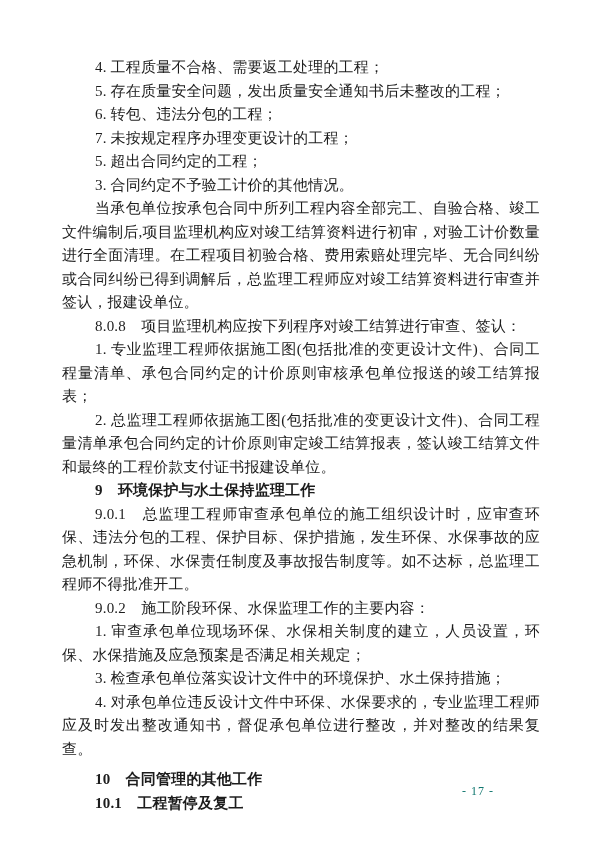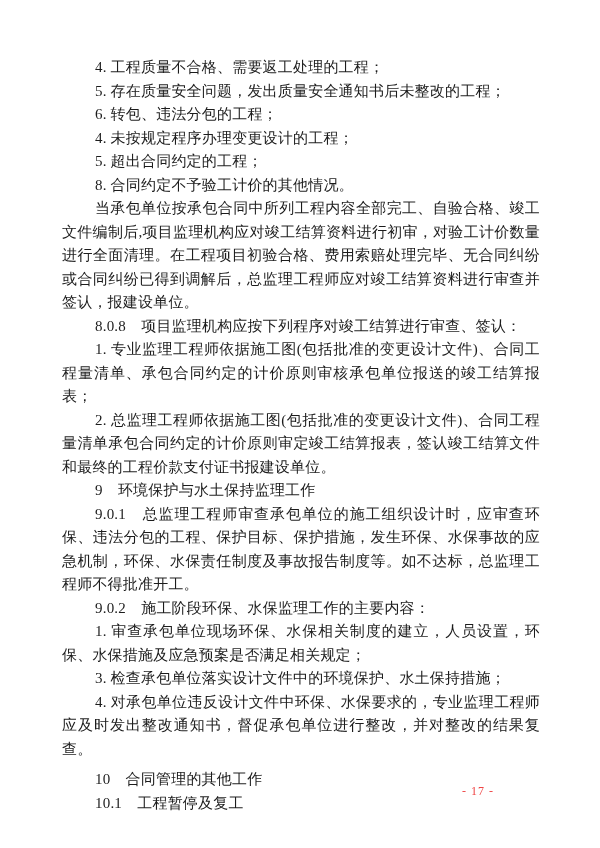--- a/index.html
+++ b/index.html
@@ -24,45 +24,45 @@
   }
   .para {
     margin: 0;
     font-size: 15px;
     line-height: 23.5px;
     text-indent: 2.2em;
     text-align: justify;
     letter-spacing: 0.2px;
   }
   .bold {
-    font-weight: normal;
+    font-weight: bold;
   }
   .gap-top {
     margin-top: 7px;
   }
   .footer {
     position: absolute;
     top: 784px;
     right: 70px;
     font-size: 12px;
-    color: #ef4444;
+    color: #0f766e;
     letter-spacing: 1px;
   }
 </style>
 </head>
 <body>
 
 <div class="page">
   <div class="content">
     <p class="para">4. 工程质量不合格、需要返工处理的工程；</p>
     <p class="para">5. 存在质量安全问题，发出质量安全通知书后未整改的工程；</p>
     <p class="para">6. 转包、违法分包的工程；</p>
-    <p class="para">4. 未按规定程序办理变更设计的工程；</p>
+    <p class="para">7. 未按规定程序办理变更设计的工程；</p>
     <p class="para">5. 超出合同约定的工程；</p>
-    <p class="para">8. 合同约定不予验工计价的其他情况。</p>
+    <p class="para">3. 合同约定不予验工计价的其他情况。</p>
     <p class="para">当承包单位按承包合同中所列工程内容全部完工、自验合格、竣工文件编制后,项目监理机构应对竣工结算资料进行初审，对验工计价数量进行全面清理。在工程项目初验合格、费用索赔处理完毕、无合同纠纷或合同纠纷已得到调解后，总监理工程师应对竣工结算资料进行审查并签认，报建设单位。</p>
     <p class="para">8.0.8　项目监理机构应按下列程序对竣工结算进行审查、签认：</p>
     <p class="para">1. 专业监理工程师依据施工图(包括批准的变更设计文件)、合同工程量清单、承包合同约定的计价原则审核承包单位报送的竣工结算报表；</p>
     <p class="para">2. 总监理工程师依据施工图(包括批准的变更设计文件)、合同工程量清单承包合同约定的计价原则审定竣工结算报表，签认竣工结算文件和最终的工程价款支付证书报建设单位。</p>
     <p class="para bold">9　环境保护与水土保持监理工作</p>
     <p class="para">9.0.1　总监理工程师审查承包单位的施工组织设计时，应审查环保、违法分包的工程、保护目标、保护措施，发生环保、水保事故的应急机制，环保、水保责任制度及事故报告制度等。如不达标，总监理工程师不得批准开工。</p>
     <p class="para">9.0.2　施工阶段环保、水保监理工作的主要内容：</p>
     <p class="para">1. 审查承包单位现场环保、水保相关制度的建立，人员设置，环保、水保措施及应急预案是否满足相关规定；</p>
     <p class="para">3. 检查承包单位落实设计文件中的环境保护、水土保持措施；</p>
     <p class="para">4. 对承包单位违反设计文件中环保、水保要求的，专业监理工程师应及时发出整改通知书，督促承包单位进行整改，并对整改的结果复查。</p>

